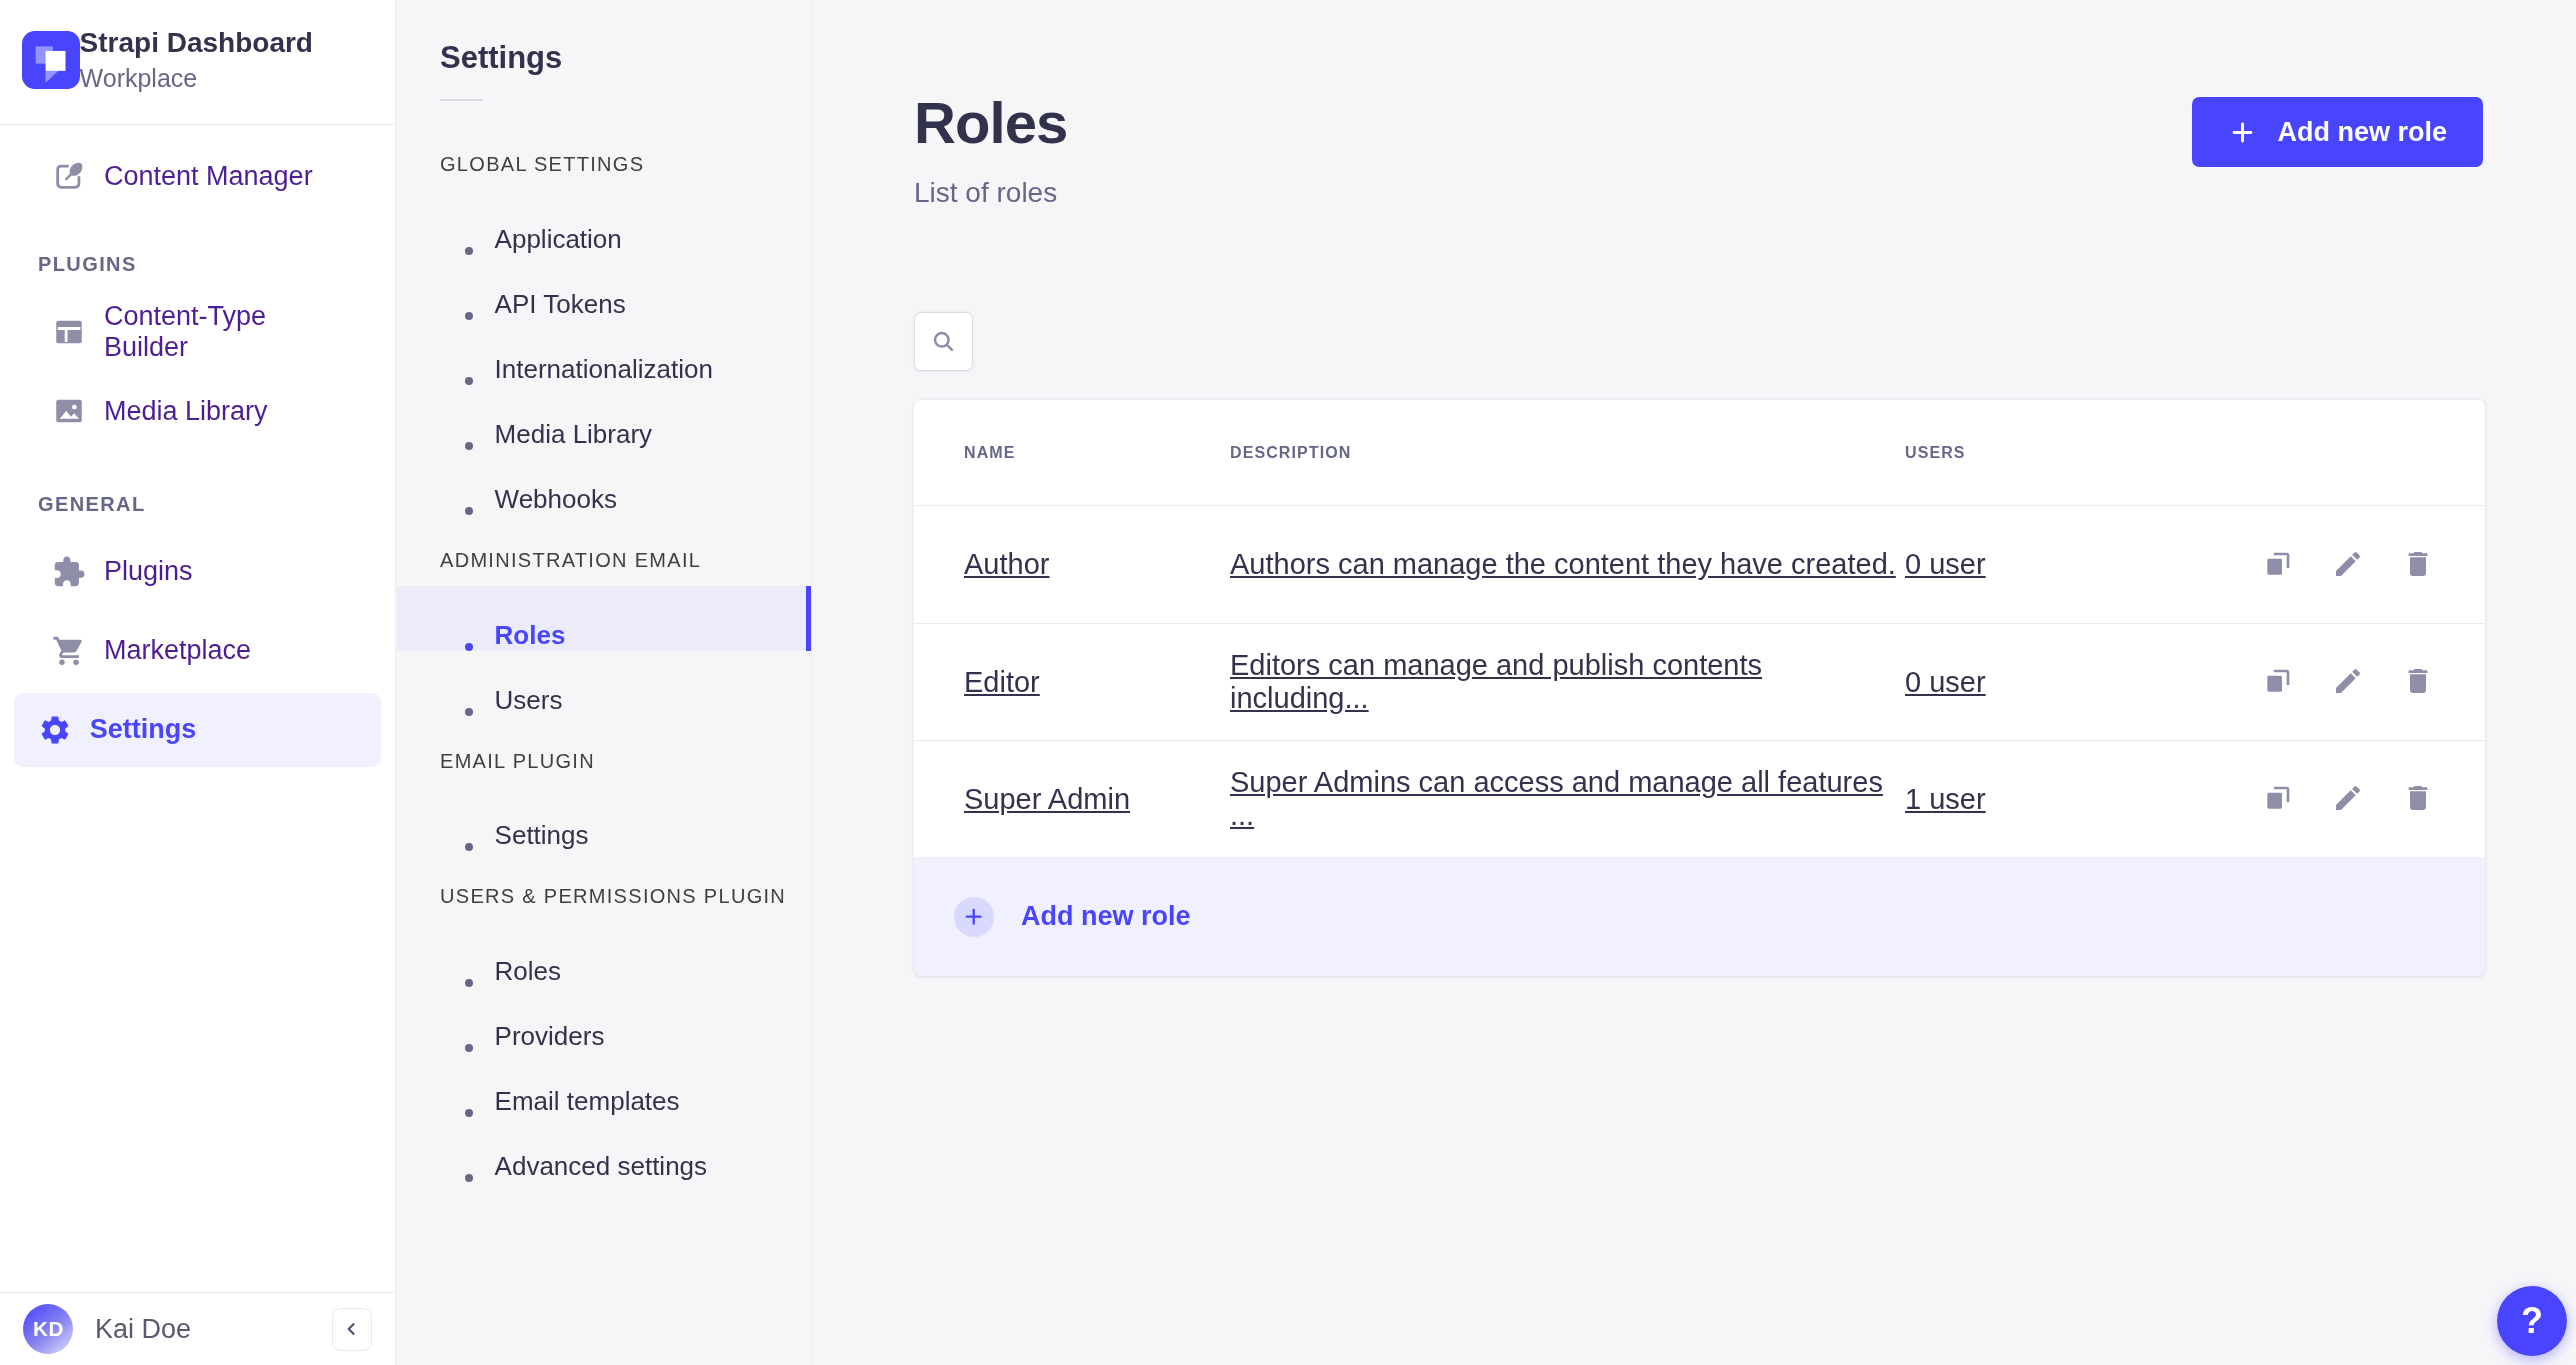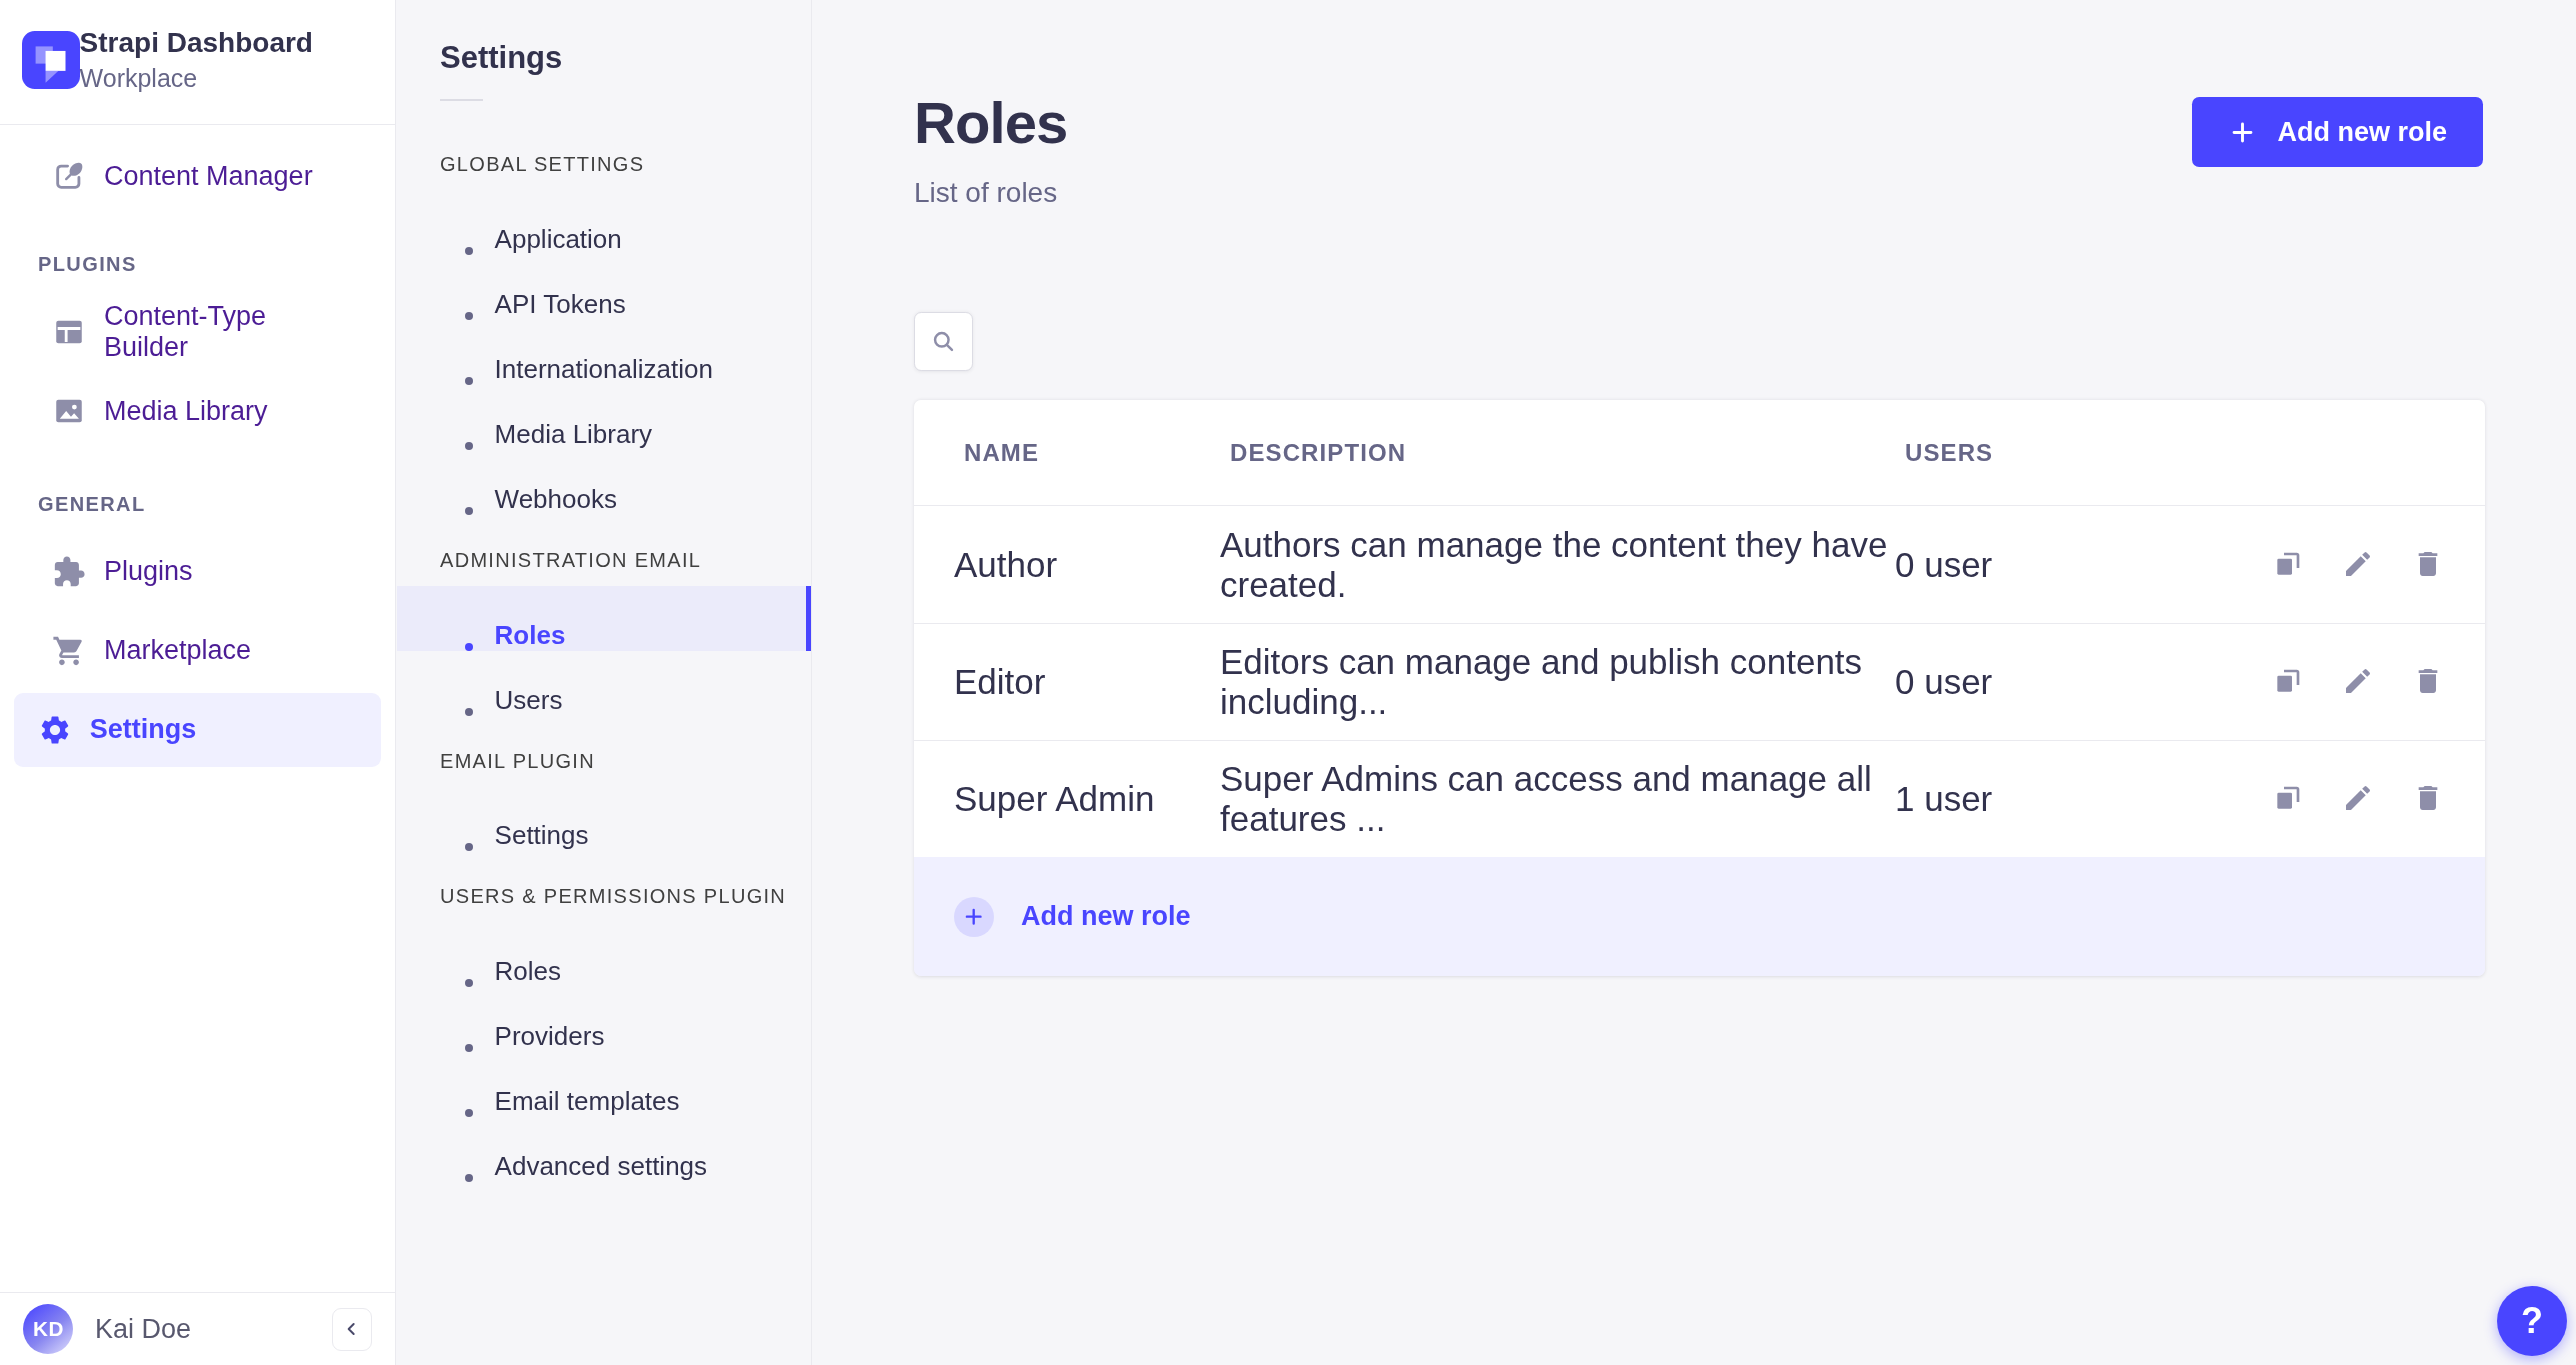--- a/index.html
+++ b/index.html
@@ -67,24 +67,24 @@
     background:#ffffff; border:0.9px solid #dcdce4; border-radius:7.2px;
     display:flex; align-items:center; justify-content:center; cursor:pointer;
     box-shadow:0 0.9px 3.6px rgba(33,33,52,.08); }
   .search-btn svg { width:27px; height:27px; color:#8e8ea9; }
 
   .card { position:absolute; left:102px; top:400px; width:1571px;
     border-radius:7.2px; box-shadow:0 0.9px 3.6px rgba(33,33,52,.12); }
   .thead { background:#ffffff; border-radius:7.2px 7.2px 0 0; height:106px;
     display:grid; grid-template-columns:266px 675px 1fr; align-items:center;
     padding:0 50px; border-bottom:0.9px solid #eaeaef; }
-  .th { font-size:24px; font-weight:bold; letter-spacing:1.1px; color:#666687; }
+  .th { font-size:16px; font-weight:bold; letter-spacing:1.1px; color:#666687; }
   .trow { background:#ffffff; height:117px; display:grid;
     grid-template-columns:266px 675px 329px 1fr; align-items:center;
-    padding:0 40px; font-size:35px; color:#32324d; cursor:pointer; }
+    padding:0 50px; font-size:29px; color:#32324d; cursor:pointer;text-decoration:underline; }
   .trow + .trow { border-top:0.9px solid #eaeaef; }
   .actions { display:flex; justify-content:flex-end; gap:36px; }
   .action-btn { width:34px; height:34px; background:none; border:none; padding:0;
     color:#8e8ea9; cursor:pointer; }
   .action-btn svg { width:32px; height:32px; }
   .tfoot { background:#f0f0ff; height:119px; border-radius:0 0 7.2px 7.2px;
     display:flex; align-items:center; padding:0 40px; gap:27px; cursor:pointer; }
   .plus-circle { width:40px; height:40px; border-radius:50%; background:#d9d8ff;
     color:#4945ff; display:flex; align-items:center; justify-content:center; flex:0 0 40px; }
   .plus-circle svg { width:23.4px; height:23.4px; }

